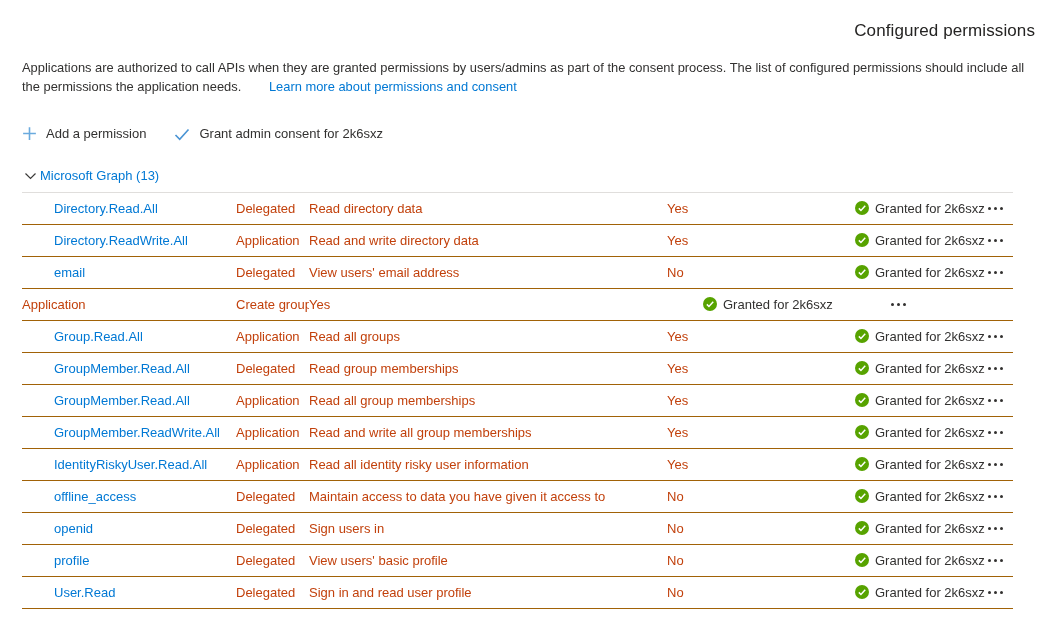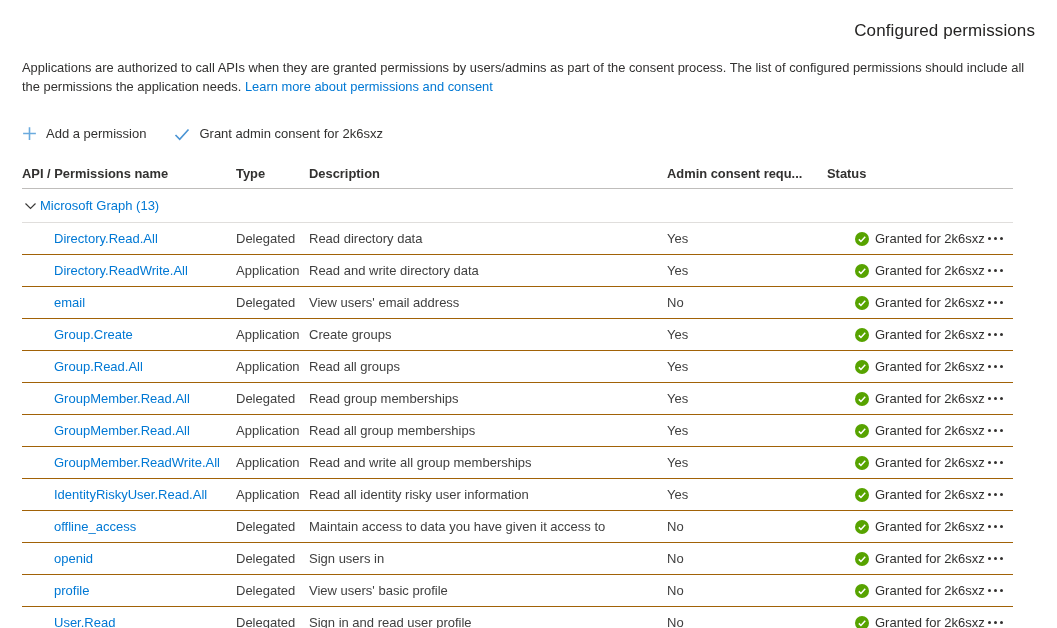--- a/index.html
+++ b/index.html
@@ -12,21 +12,21 @@
   .page { padding: 14px 22px 0 22px; }
 
   .page-title {
     font-size: 17px; font-weight: 400; color: #252423;
     margin: 7px 0 17px 0; letter-spacing: 0.1px; text-align: right;
   }
   .page-desc {
     font-size: 12.9px; line-height: 19px; margin: 0;
     max-width: 1010px; color: #323130;
   }
-  .link { color: #0078d4; text-decoration: none; cursor: pointer; }
+  .link { color: #0078d4; text-decoration: none; cursor: pointer; margin-left: 24px; }
 
   .toolbar {
     display: flex; align-items: center; gap: 28px;
     margin: 25px 0 14px 0; height: 24px;
   }
   .toolbar-btn {
     display: flex; align-items: flex-end; gap: 9px;
     background: none; border: none; padding: 0;
     font-family: inherit; font-size: 13px; color: #323130; cursor: pointer;
   }
@@ -49,22 +49,22 @@
   .group-row { height: 34px; border-bottom: 1px solid #e0dedc; gap: 28px; }
   .group-name {
     display: flex; align-items: center; gap: 3px; padding-left: 2px;
     font-size: 13px;
   }
   .chev { display: inline-flex; cursor: pointer; margin-top: 1px; }
 
   .data-row { height: 32px; border-bottom: 1px solid #a16207; font-size: 13px; }
   .cell-name { padding-left: 32px; }
   .cell-name a, .group-name a { color: #0078d4; text-decoration: none; cursor: pointer; font-size: 13px; }
-  .cell-plain { color: #404040; white-space: nowrap; overflow: hidden; }
-  .cell-status { display: flex; align-items: center; gap: 6px; white-space: nowrap; padding-left: 36px; }
+  .cell-plain { color: #c2410c; white-space: nowrap; overflow: hidden; }
+  .cell-status { display: flex; gap: 6px; white-space: nowrap; padding-left: 36px; }
   .cell-status .txt { color: #323130; }
 
   .menu-btn {
     background: none; border: none; cursor: pointer;
     display: flex; align-items: center; justify-content: center; gap: 3px;
     width: 100%; height: 100%; padding: 0;
   }
   .menu-btn i {
     width: 3px; height: 3px; border-radius: 50%;
     background: #323130; display: block;
@@ -94,28 +94,20 @@
         <svg width="16" height="13" viewBox="0 0 16 13">
             <path d="M1.5 7l4.2 4.3L14.5 1.5" fill="none" stroke="#4a94d4" stroke-width="1.6"></path>
           </svg>
       </span>
       <span>Grant admin consent for 2k6sxz</span>
     </button>
   </div>
 
   <div class="table">
 
-    <div class="grid-row header-row">
-      <div class="hcell">API / Permissions name</div>
-      <div class="hcell">Type</div>
-      <div class="hcell">Description</div>
-      <div class="hcell">Admin consent requ...</div>
-      <div class="hcell status-h">Status</div>
-      <div class="hcell"></div>
-    </div>
 
     <div class="grid-row group-row">
       <div class="group-name" style="grid-column: 1 / 6;">
         <span class="chev">
           <svg width="13" height="9" viewBox="0 0 13 9">
               <path d="M1.5 1.5l5 5 5-5" fill="none" stroke="#3b3a39" stroke-width="1.2"></path>
             </svg>
         </span>
         <a>Microsoft Graph (13)</a>
       </div>
@@ -190,23 +182,20 @@
       <span class="txt">Granted for 2k6sxz</span>
     </div>
     <button class="menu-btn">
       <i></i>
             <i></i>
             <i></i>
     </button>
   </div>
 
   <div class="grid-row data-row">
-    <div class="cell-name">
-      <a>Group.Create</a>
-    </div>
     <div class="cell-plain">Application</div>
     <div class="cell-plain">Create groups</div>
     <div class="cell-plain">Yes</div>
     <div class="cell-status">
       <span style="display:inline-flex;">
         <svg width="14" height="14" viewBox="0 0 16 16">
                 <circle cx="8" cy="8" r="8" fill="#57a300"></circle>
                 <path d="M4.4 8.4l2.4 2.4 4.9-5.3" stroke="#ffffff" stroke-width="1.7" fill="none"></path>
               </svg>
       </span>

